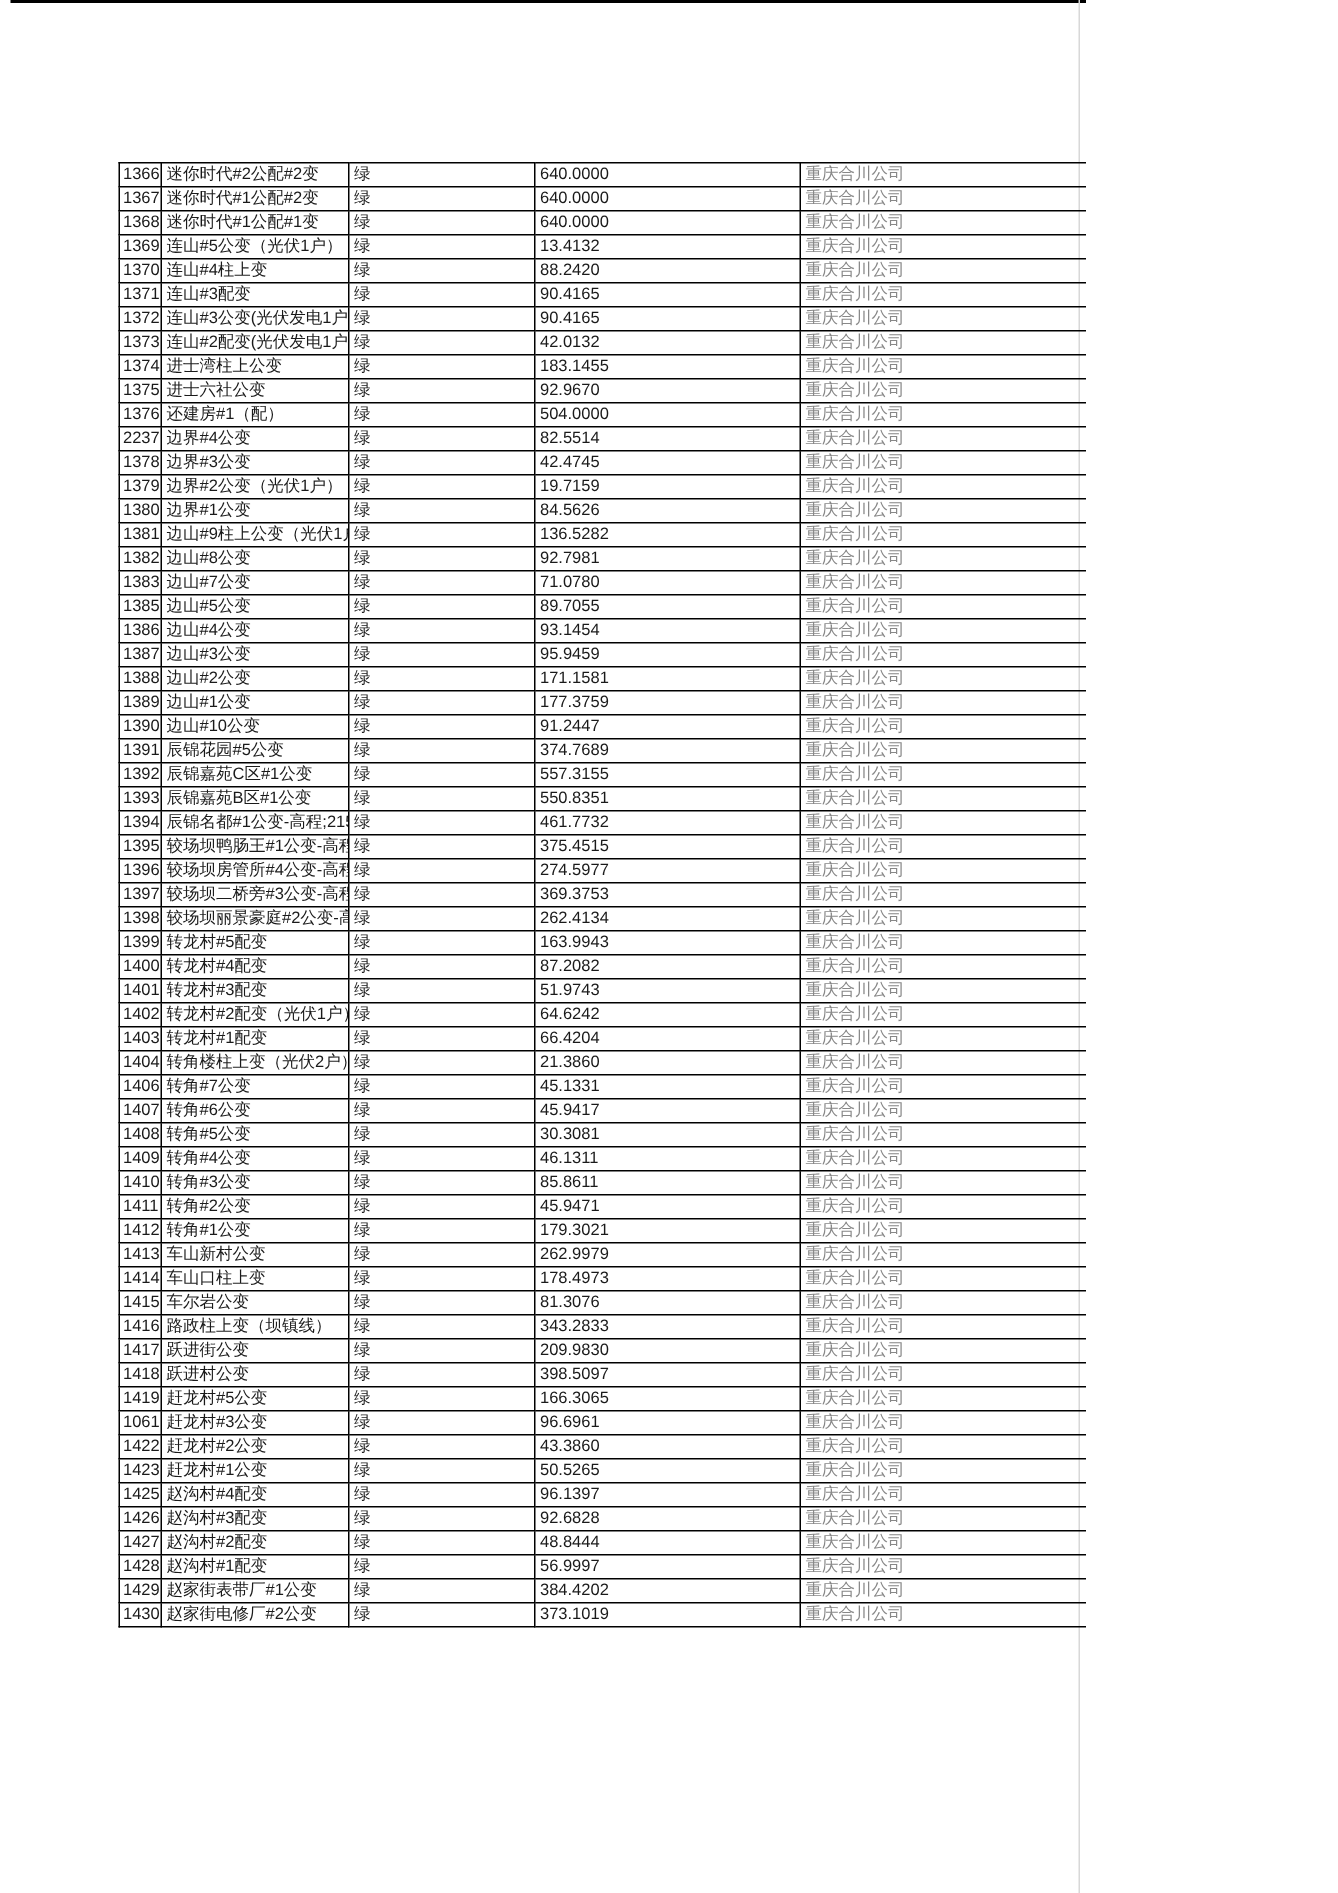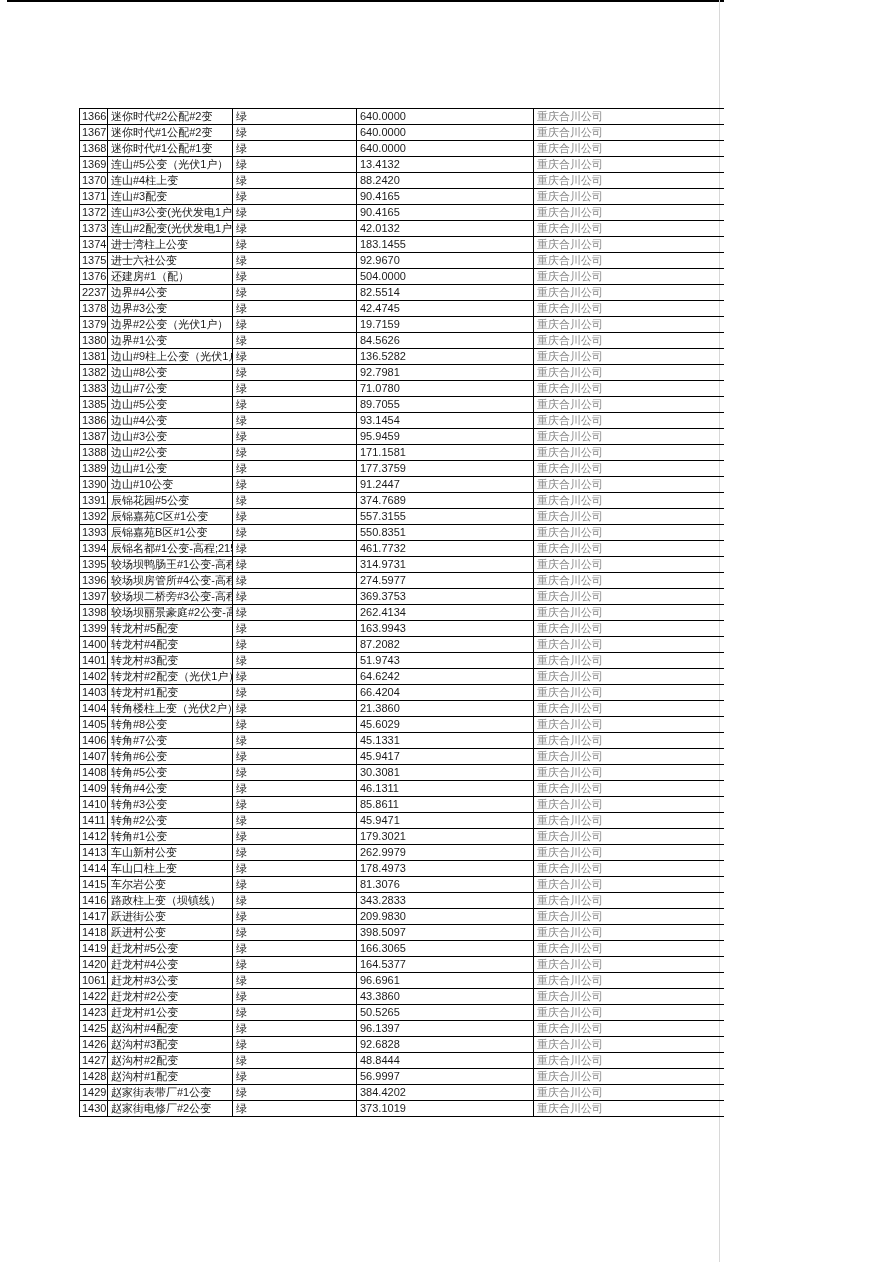--- a/index.html
+++ b/index.html
@@ -261,21 +261,21 @@
           <td class="col-num">1394</td>
           <td class="col-name">辰锦名都#1公变-高程;215</td>
           <td class="col-status">绿</td>
           <td class="col-value">461.7732</td>
           <td class="col-company">重庆合川公司</td>
         </tr>
         <tr>
           <td class="col-num">1395</td>
           <td class="col-name">较场坝鸭肠王#1公变-高程</td>
           <td class="col-status">绿</td>
-          <td class="col-value">314.9731</td>
+          <td class="col-value">375.4515</td>
           <td class="col-company">重庆合川公司</td>
         </tr>
         <tr>
           <td class="col-num">1396</td>
           <td class="col-name">较场坝房管所#4公变-高程</td>
           <td class="col-status">绿</td>
           <td class="col-value">274.5977</td>
           <td class="col-company">重庆合川公司</td>
         </tr>
         <tr>
@@ -328,27 +328,20 @@
           <td class="col-company">重庆合川公司</td>
         </tr>
         <tr>
           <td class="col-num">1404</td>
           <td class="col-name">转角楼柱上变（光伏2户）</td>
           <td class="col-status">绿</td>
           <td class="col-value">21.3860</td>
           <td class="col-company">重庆合川公司</td>
         </tr>
         <tr>
-          <td class="col-num">1405</td>
-          <td class="col-name">转角#8公变</td>
-          <td class="col-status">绿</td>
-          <td class="col-value">45.6029</td>
-          <td class="col-company">重庆合川公司</td>
-        </tr>
-        <tr>
           <td class="col-num">1406</td>
           <td class="col-name">转角#7公变</td>
           <td class="col-status">绿</td>
           <td class="col-value">45.1331</td>
           <td class="col-company">重庆合川公司</td>
         </tr>
         <tr>
           <td class="col-num">1407</td>
           <td class="col-name">转角#6公变</td>
           <td class="col-status">绿</td>
@@ -430,27 +423,20 @@
           <td class="col-name">跃进村公变</td>
           <td class="col-status">绿</td>
           <td class="col-value">398.5097</td>
           <td class="col-company">重庆合川公司</td>
         </tr>
         <tr>
           <td class="col-num">1419</td>
           <td class="col-name">赶龙村#5公变</td>
           <td class="col-status">绿</td>
           <td class="col-value">166.3065</td>
-          <td class="col-company">重庆合川公司</td>
-        </tr>
-        <tr>
-          <td class="col-num">1420</td>
-          <td class="col-name">赶龙村#4公变</td>
-          <td class="col-status">绿</td>
-          <td class="col-value">164.5377</td>
           <td class="col-company">重庆合川公司</td>
         </tr>
         <tr>
           <td class="col-num">1061</td>
           <td class="col-name">赶龙村#3公变</td>
           <td class="col-status">绿</td>
           <td class="col-value">96.6961</td>
           <td class="col-company">重庆合川公司</td>
         </tr>
         <tr>

